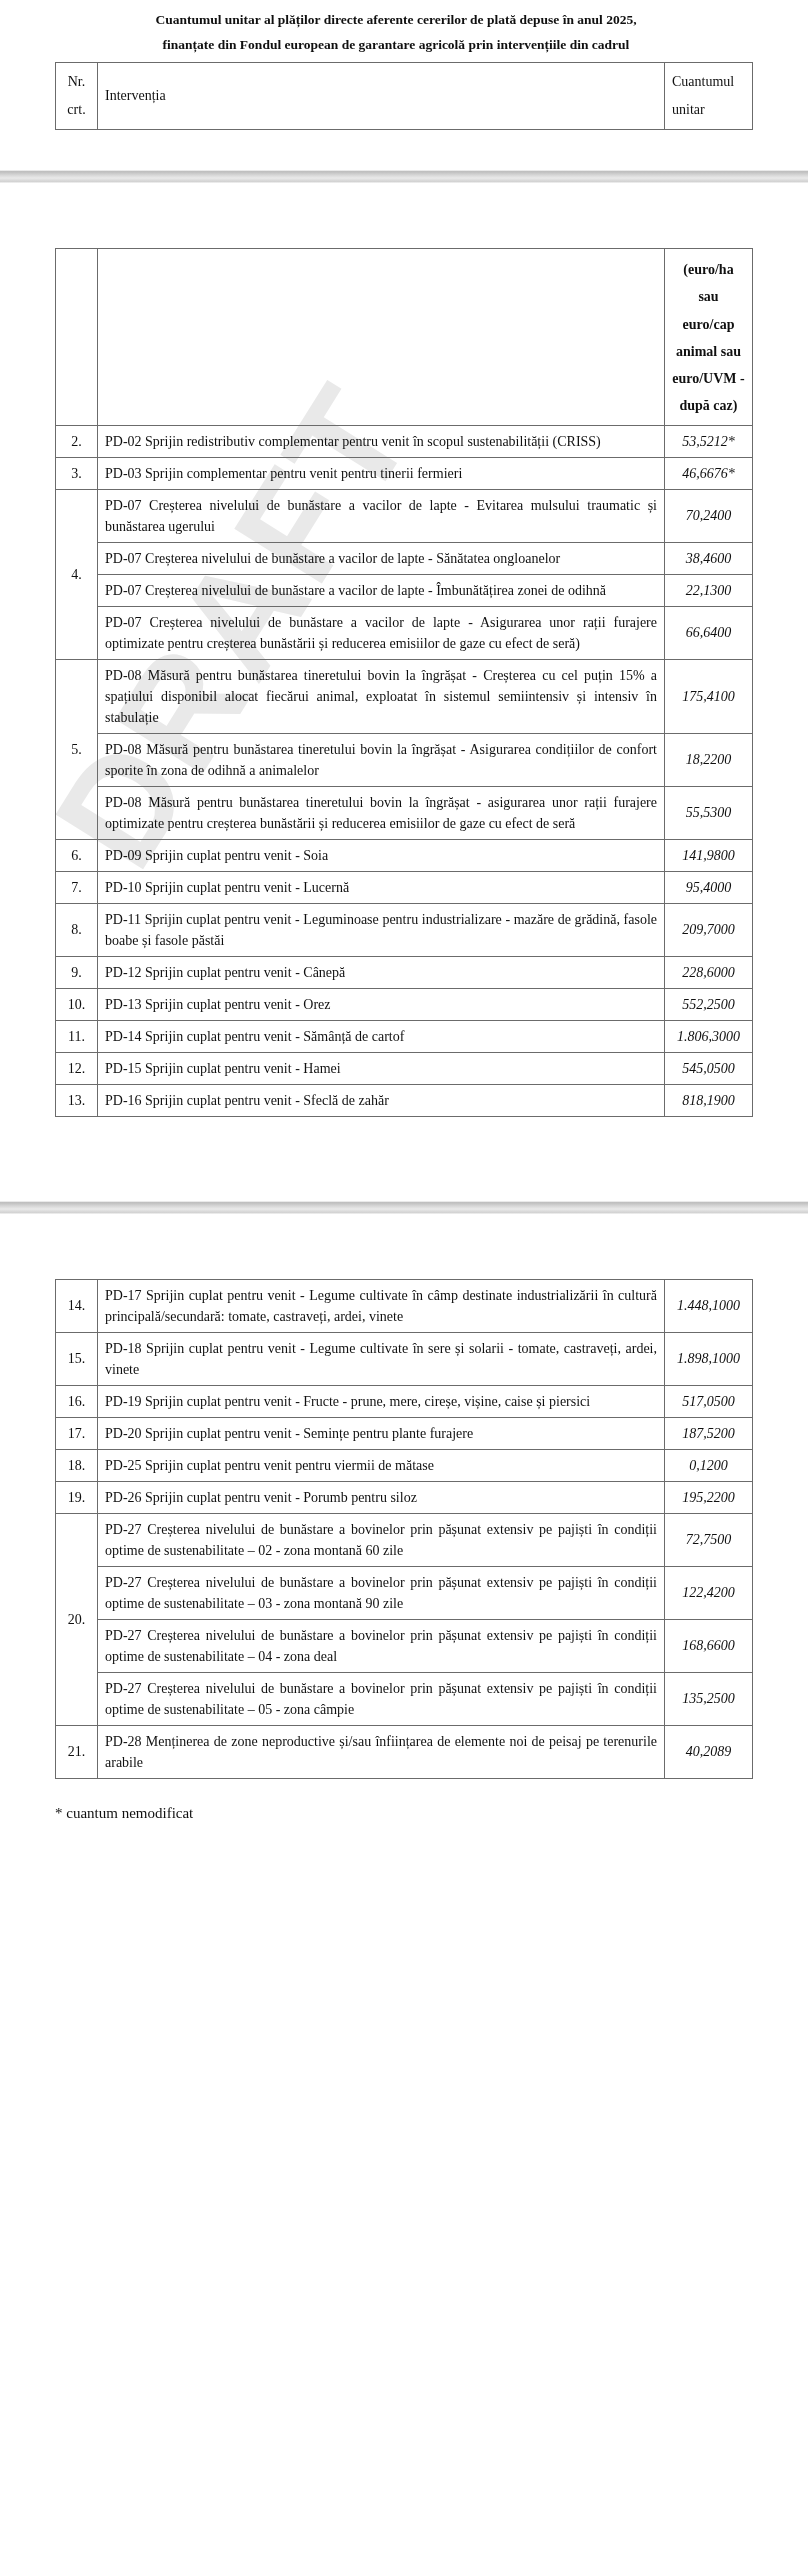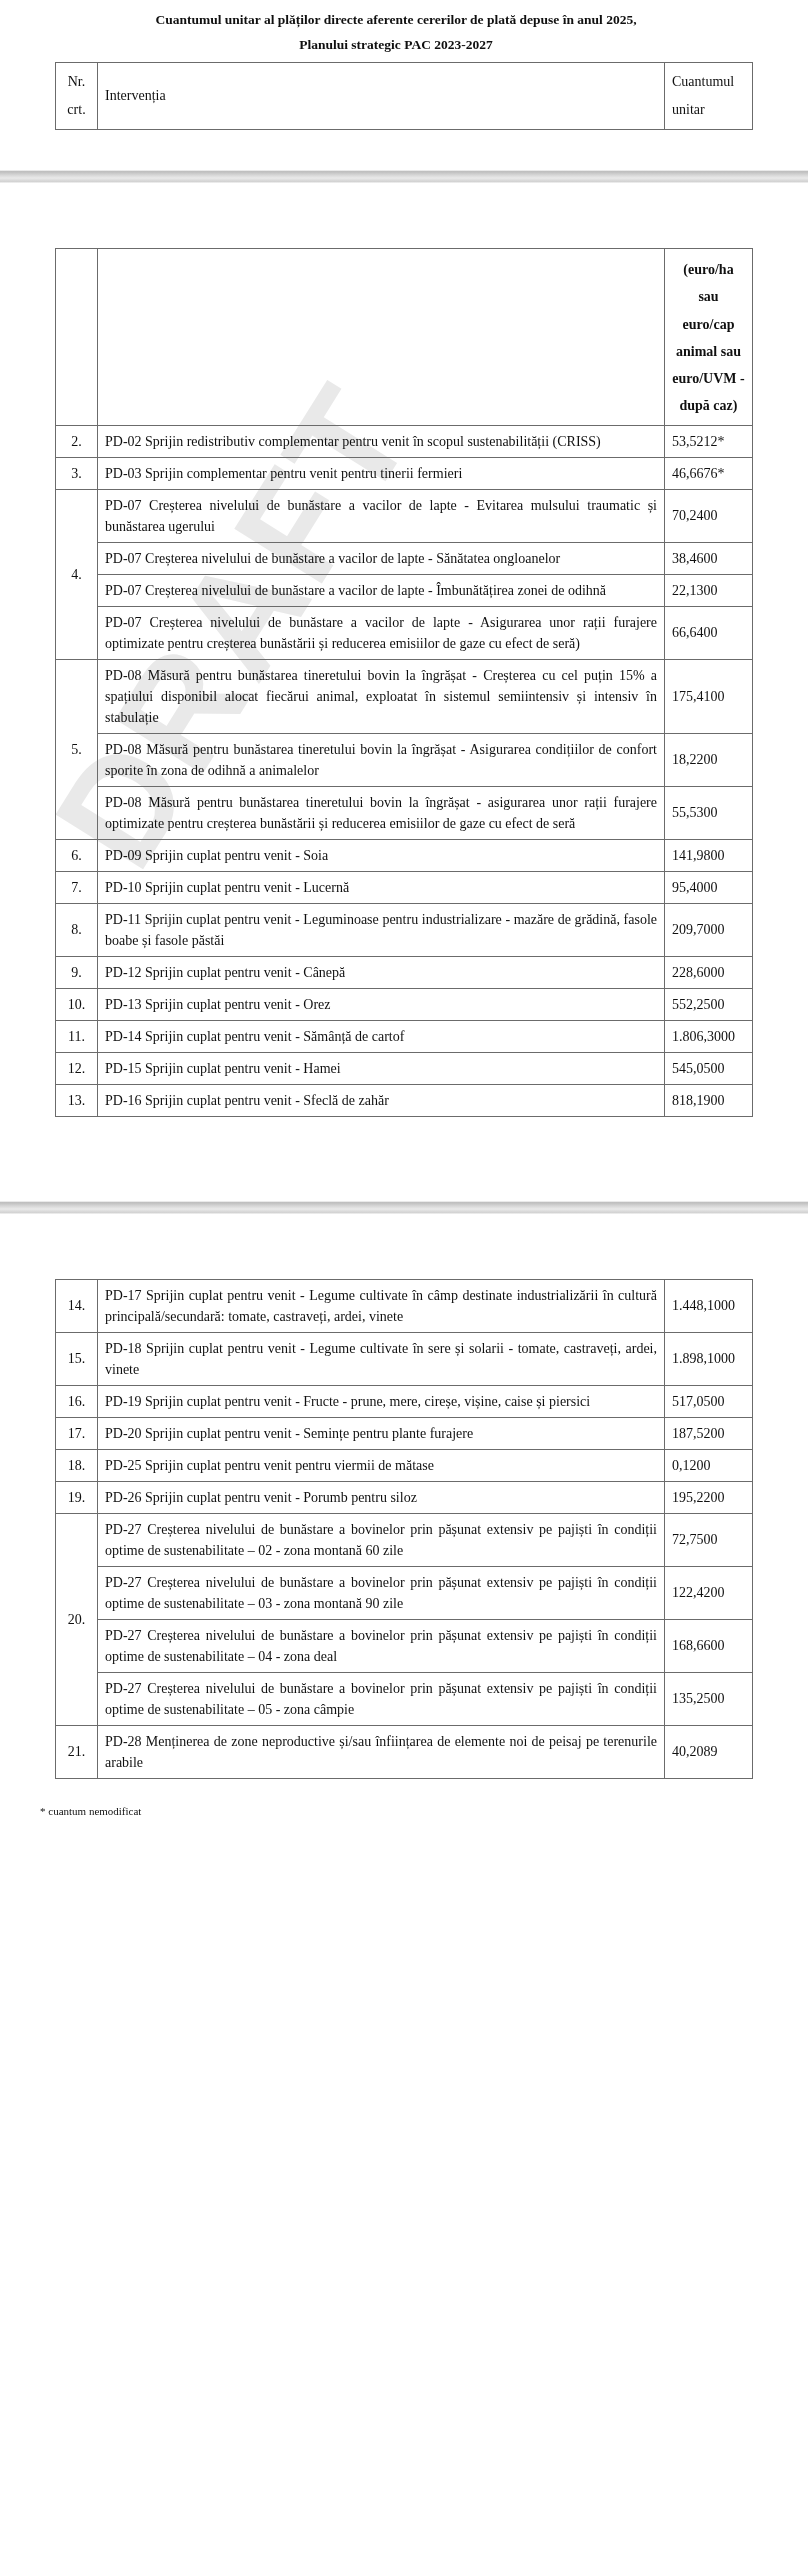--- a/index.html
+++ b/index.html
@@ -71,21 +71,21 @@
   }
   col.c-nr   { width: 42px; }
   col.c-int  { width: auto; }
   col.c-val  { width: 88px; }
 
   .hdr-nr  { text-align: center; line-height: 2.0; }
   .hdr-int { text-align: left; }
   .hdr-val { text-align: left; line-height: 2.0; }
 
   td.nr  { text-align: center; }
-  td.val { white-space: nowrap; }
+  td.val { text-align: center; white-space: nowrap; font-style: italic; }
   td.intv {
     text-align: justify;
     text-justify: inter-word;
     hyphens: auto;
   }
 
   .unit-head td { height: 118px; vertical-align: top; }
   .unit-head .unit-text {
     text-align: center;
     line-height: 1.95;
@@ -111,39 +111,39 @@
         #ffffff 0%, #bdbdbd 12%, #d6d6d6 38%,
         #eaeaea 62%, #d2d2d2 88%, #f6f6f6 100%);
   }
 
   .spacer-sm { height: 26px; }
   .spacer-md { height: 44px; }
   .spacer-lg { height: 70px; }
 
   
   .footnote {
-    padding: 26px 55px 30px 40px;
-    font-size: 11px;
+    padding: 26px 55px 30px 55px;
+    font-size: 15px;
   }
 </style>
 </head>
 <body>
 
 <div class="page">
 
   <div class="watermark">
     <div class="wm-text wm1">DRAFT</div>
 
   </div>
 
   <div class="content">
 
     <div class="doc-title">
       <span class="tline">Cuantumul unitar al plăților directe aferente cererilor de plată depuse în anul 2025,</span>
-      <span class="tline">Planului strategic PAC 2023-2027</span>
+      <span class="tline">finanțate din Fondul european de garantare agricolă prin intervențiile din cadrul</span>
     </div>
 
     <div class="tbl-wrap">
       <table class="sheet">
         <colgroup>
             <col class="c-nr">
             <col class="c-int">
             <col class="c-val">
           </colgroup>
         <tbody>

